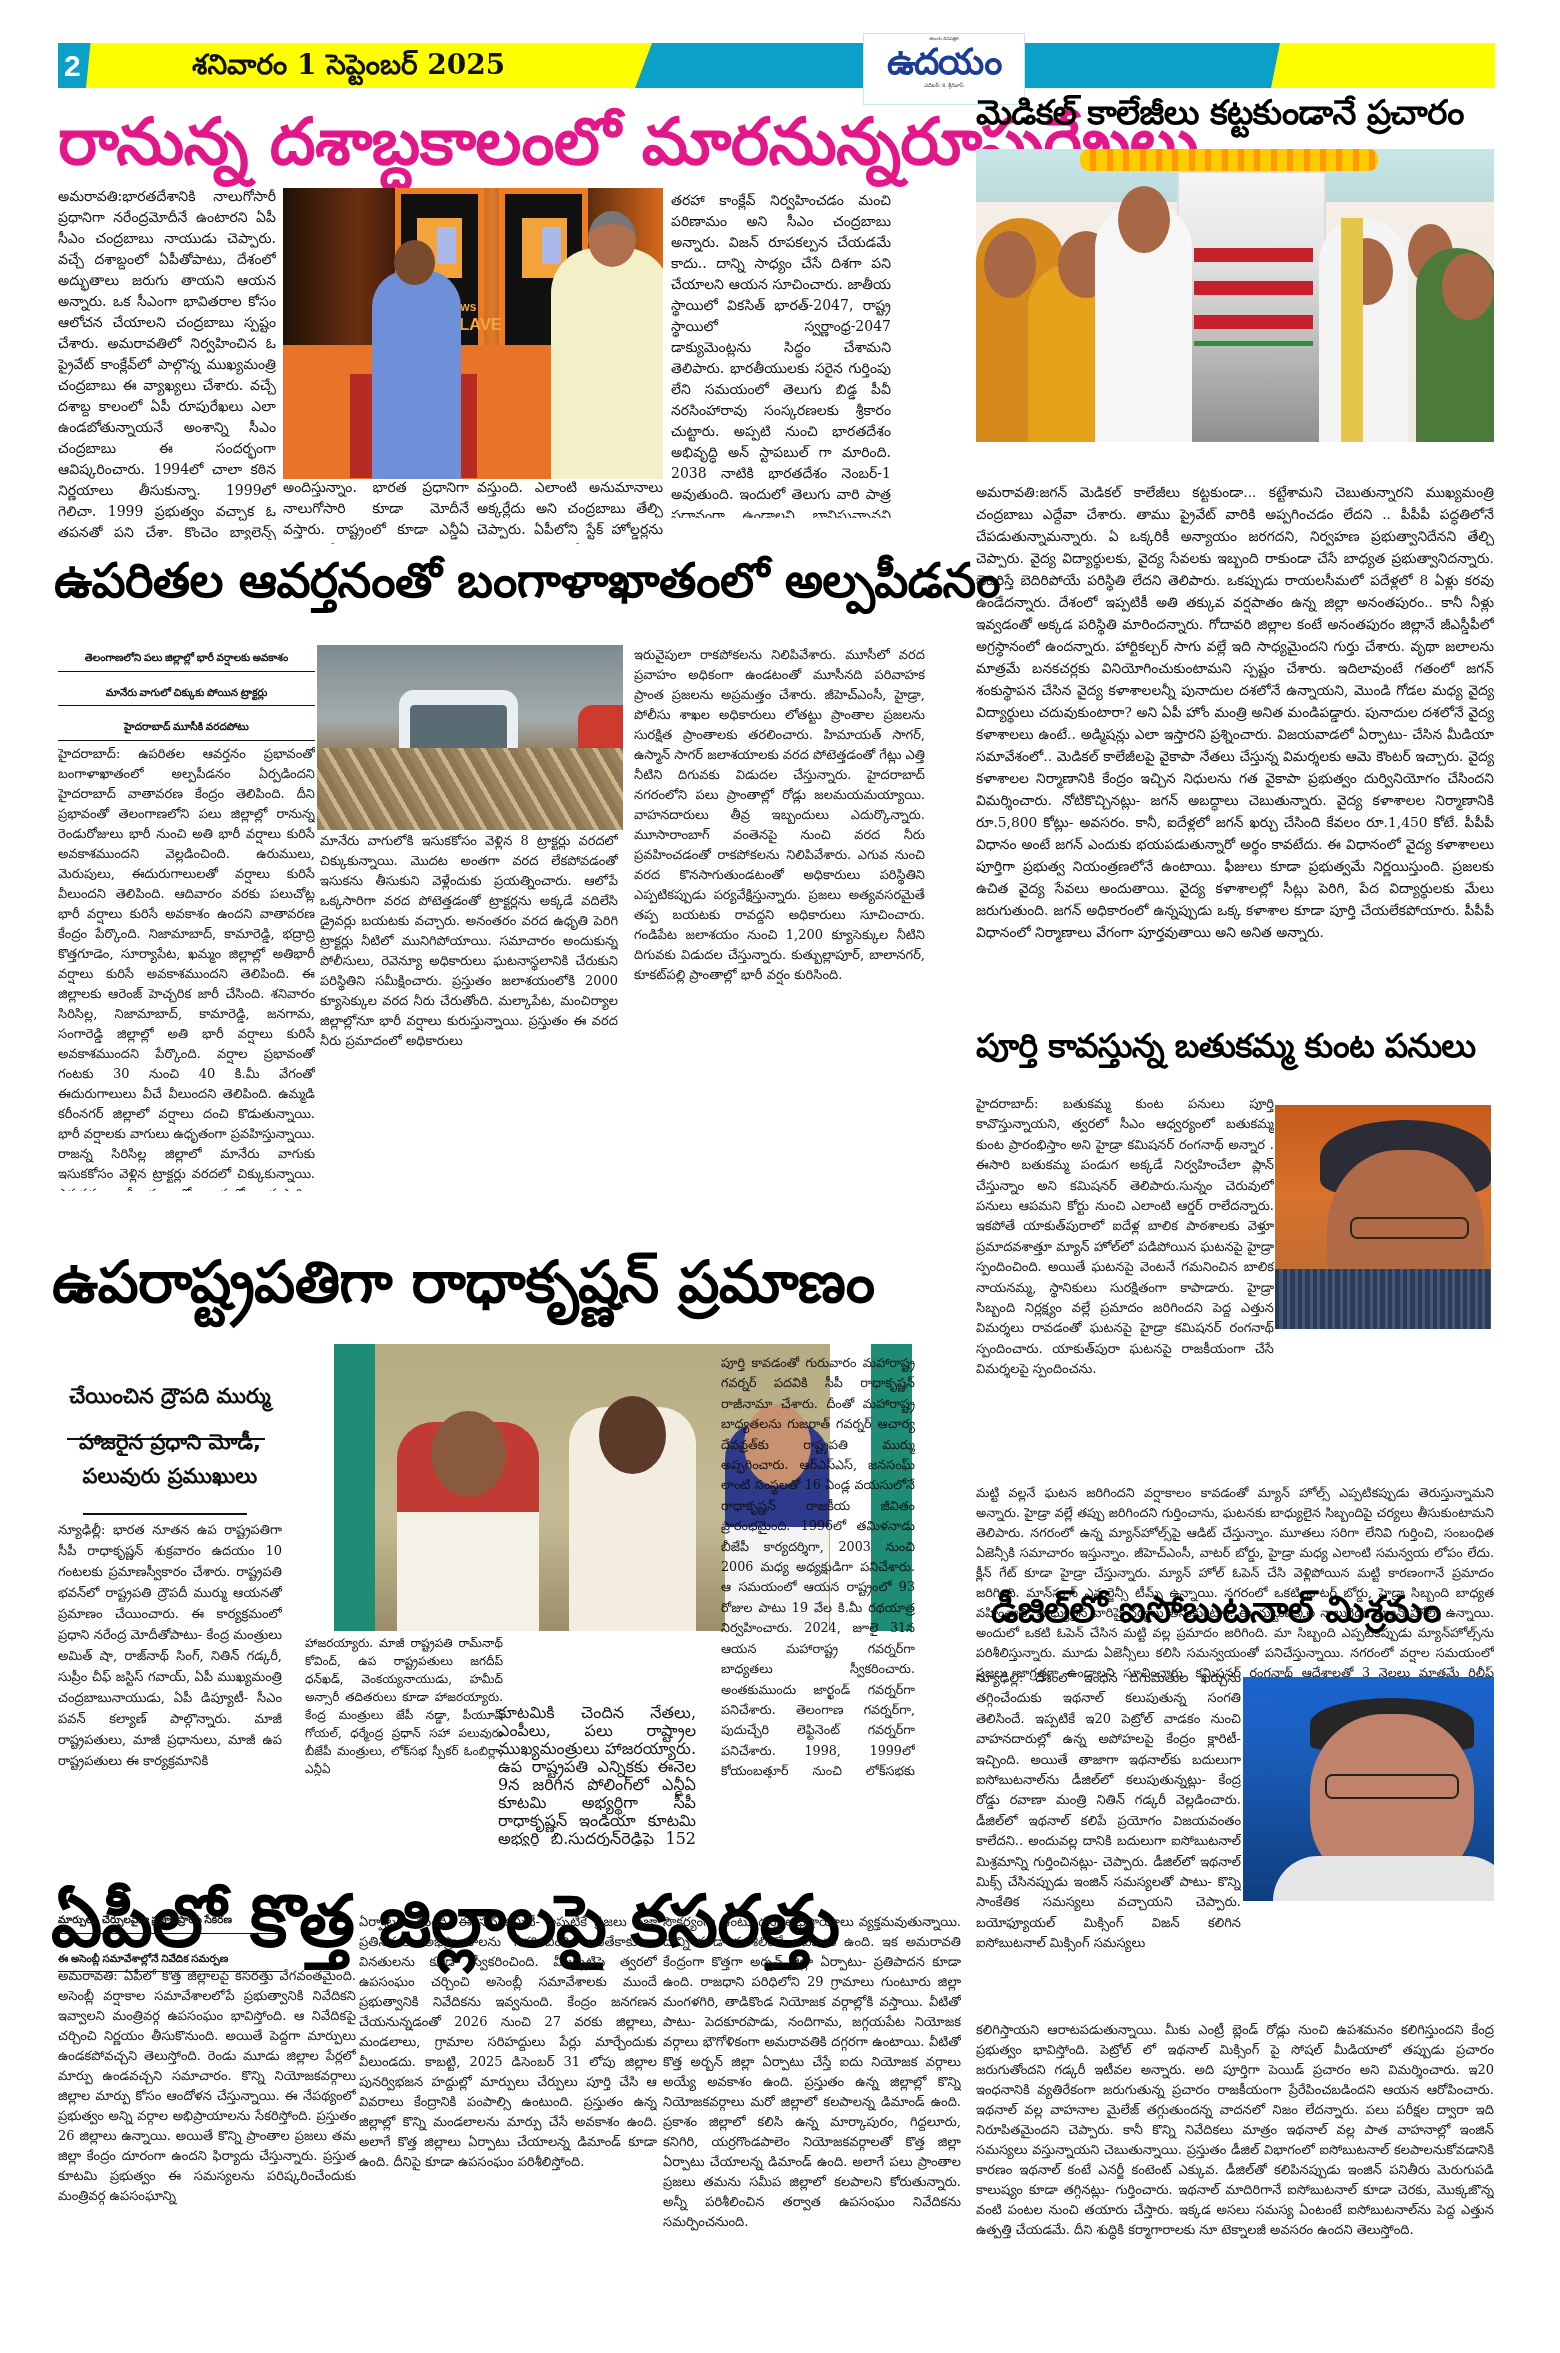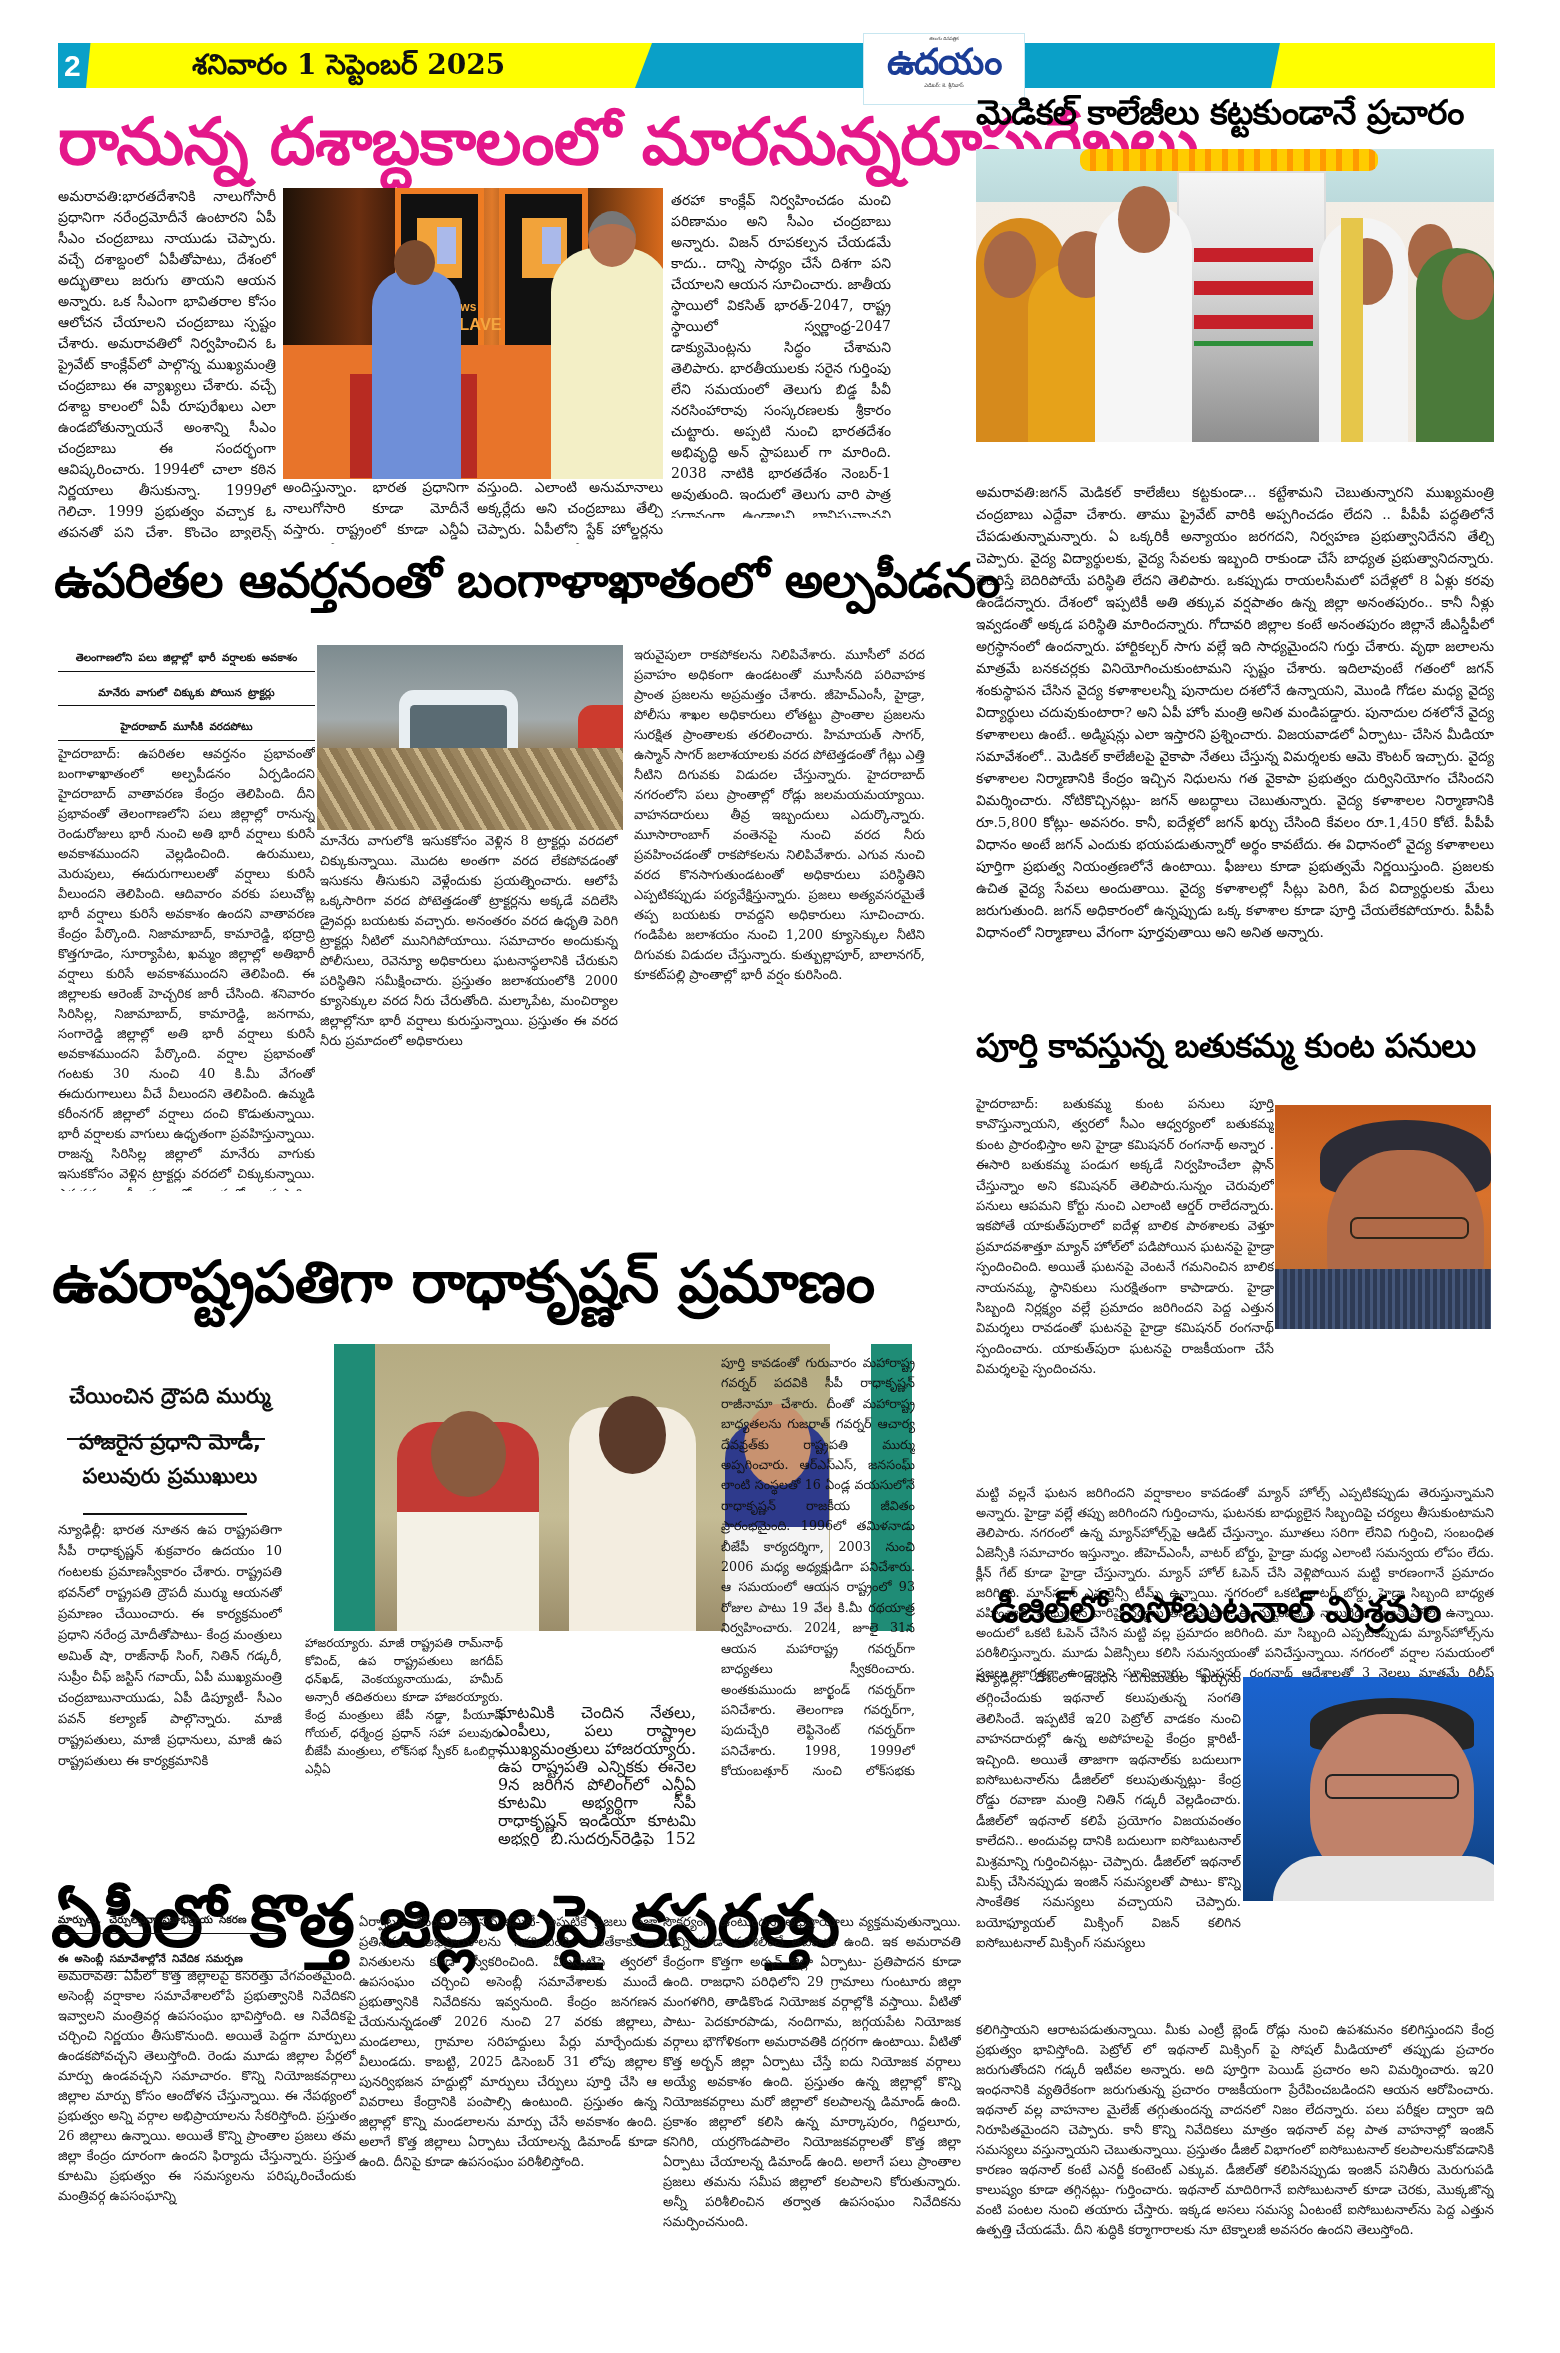--- a/index.html
+++ b/index.html
@@ -17,21 +17,21 @@
   .logo-word { font: 900 36px "DejaVu Sans", sans-serif; color: #1b3d96; line-height: 40px; letter-spacing: -1.5px; }
   .logo-sub { font: 5.2px "DejaVu Sans", sans-serif; color: #333; }
 
   
   .hl { position: absolute; font-family: "DejaVu Sans", sans-serif; font-weight: 900; white-space: nowrap; letter-spacing: -0.7px; line-height: 1.05; }
   .hl-pink { color: #e4178a; }
   .hl-black { color: #000; }
 
   
   .col { position: absolute; font-family: "DejaVu Serif", serif; font-size: 14px; line-height: 21px; text-align: justify; color: #111; overflow: hidden; }
-  .sub { font-family: Liberation Mono, monospace; font-weight: bold; font-size: 12px; text-align: center; padding-bottom: 4.5px; margin-bottom: 15px; border-bottom: 1.5px solid #111; display: inline-block; }
+  .sub { font-family: Liberation Serif, serif; font-weight: bold; font-size: 12px; text-align: center; padding-bottom: 4.5px; margin-bottom: 15px; border-bottom: 1.5px solid #111; display: inline-block; }
   .subs { position: absolute; text-align: center; }
   .subs .sub { display: block; margin: 0 auto 15px; }
   .deck { position: absolute; font-family: "DejaVu Sans", sans-serif; font-weight: bold; font-size: 25px; line-height: 39px; text-align: center; }
   .deck .line { display: block; }
   .rule { position: absolute; height: 1.5px; background: #111; }
 
   
   .photo { position: absolute; overflow: hidden; }
   .ph-conclave { background: linear-gradient(90deg, #1e1208 0%, #6b2f10 20%, #2a1308 35%, #e07a2a 55%, #1a0d06 70%, #d86a1c 100%); }
   .ph-conclave .panel { position: absolute; top: 0; width: 89px; height: 194px; background: #111; border: 6px solid #ee7c23; }

